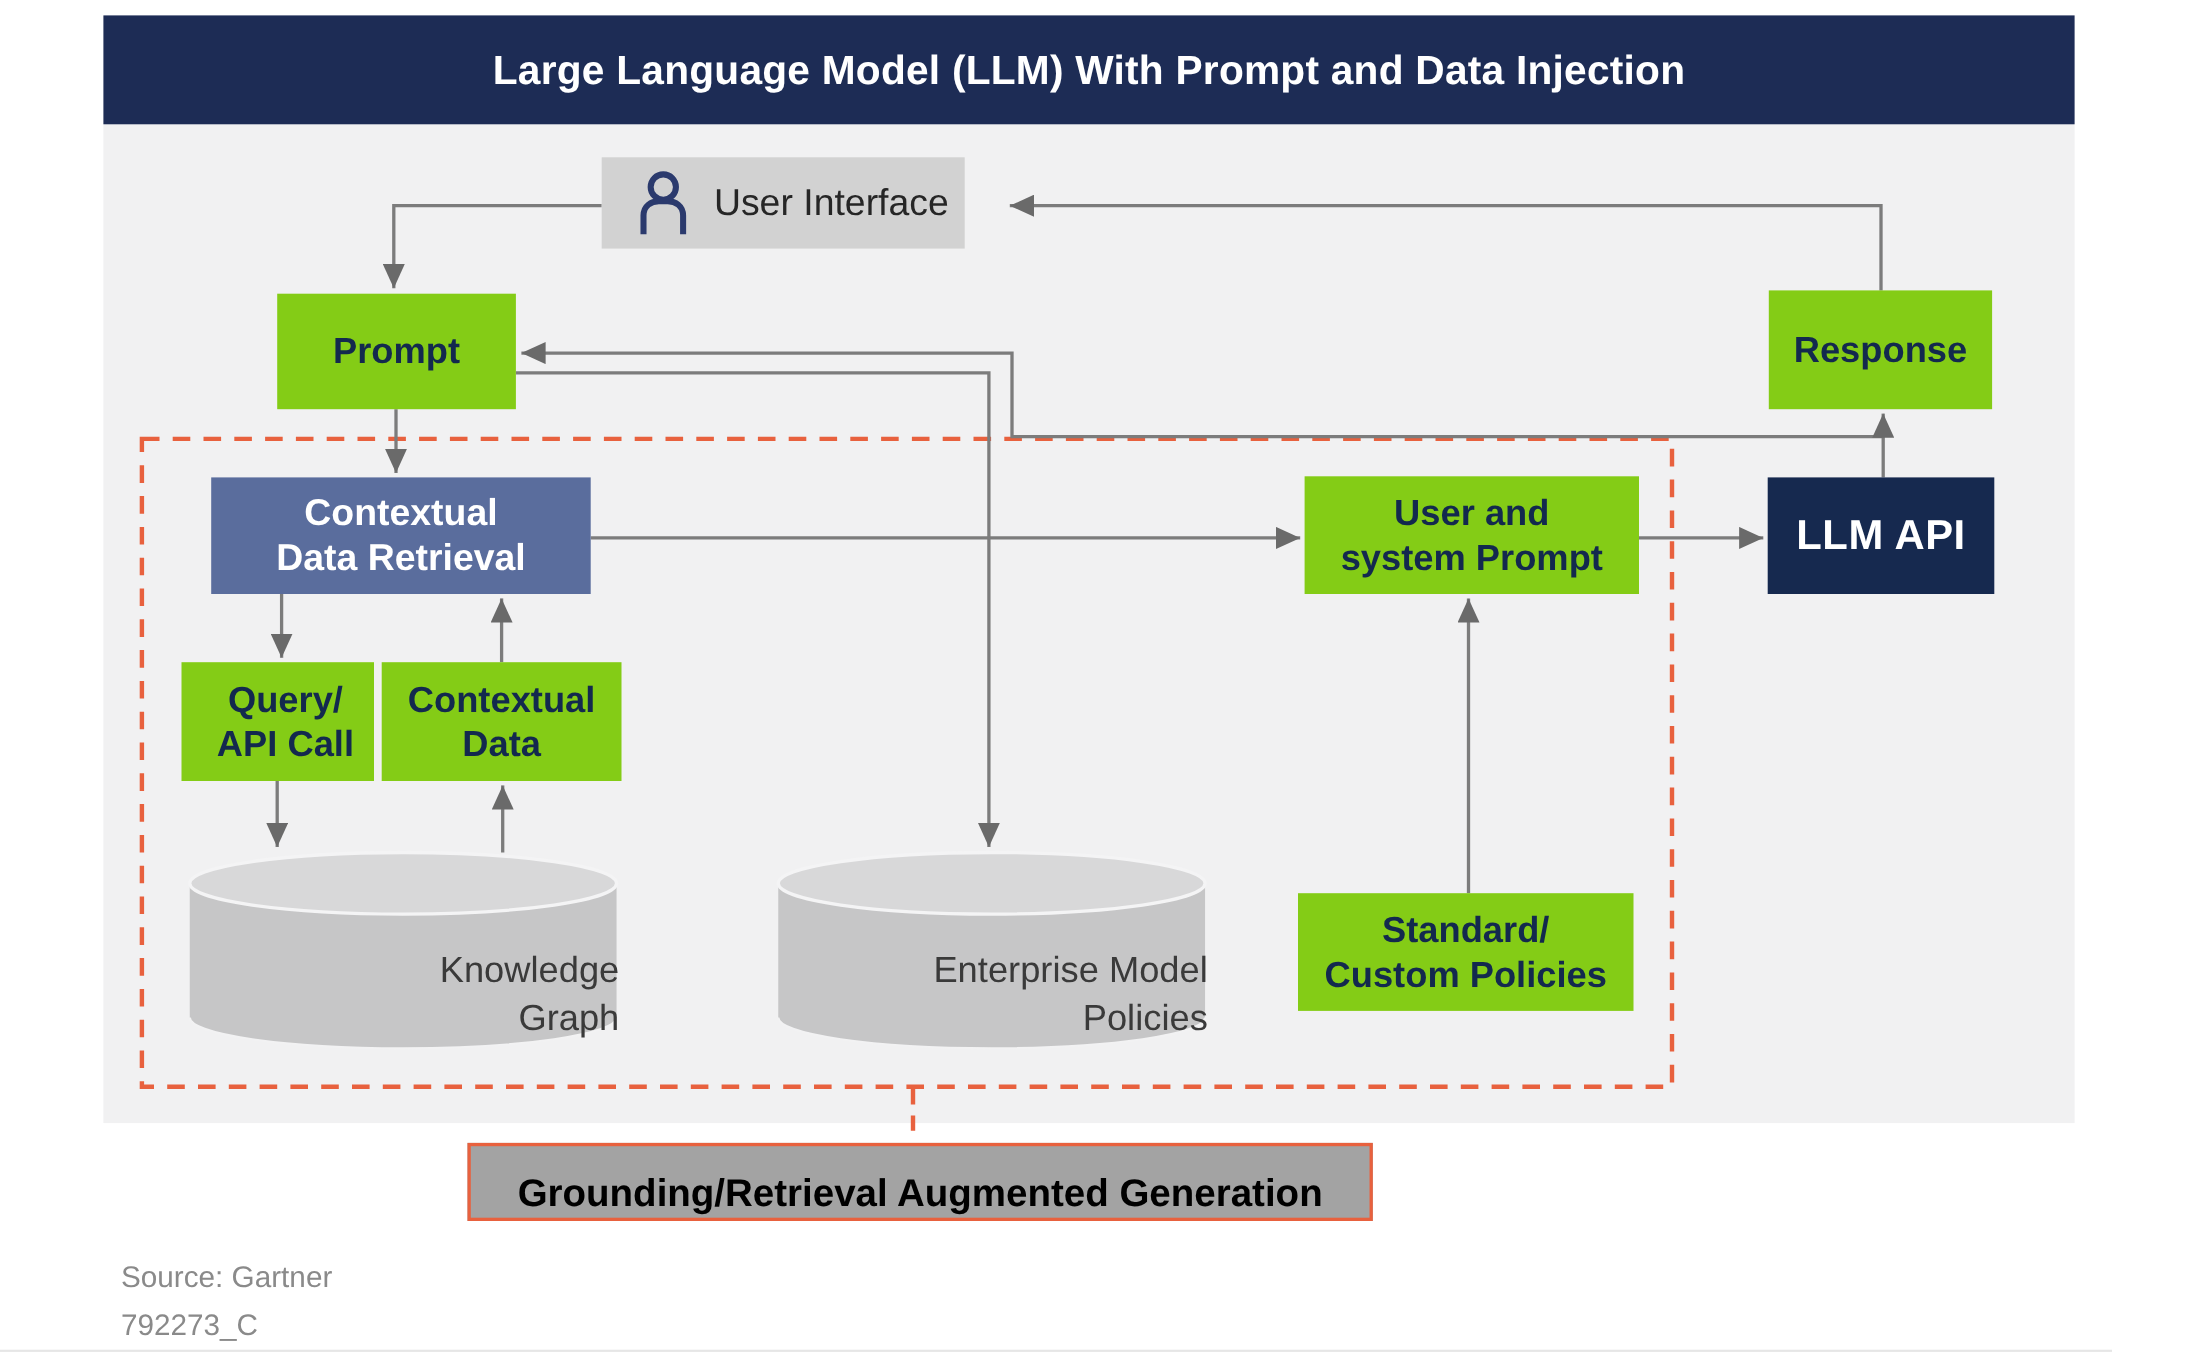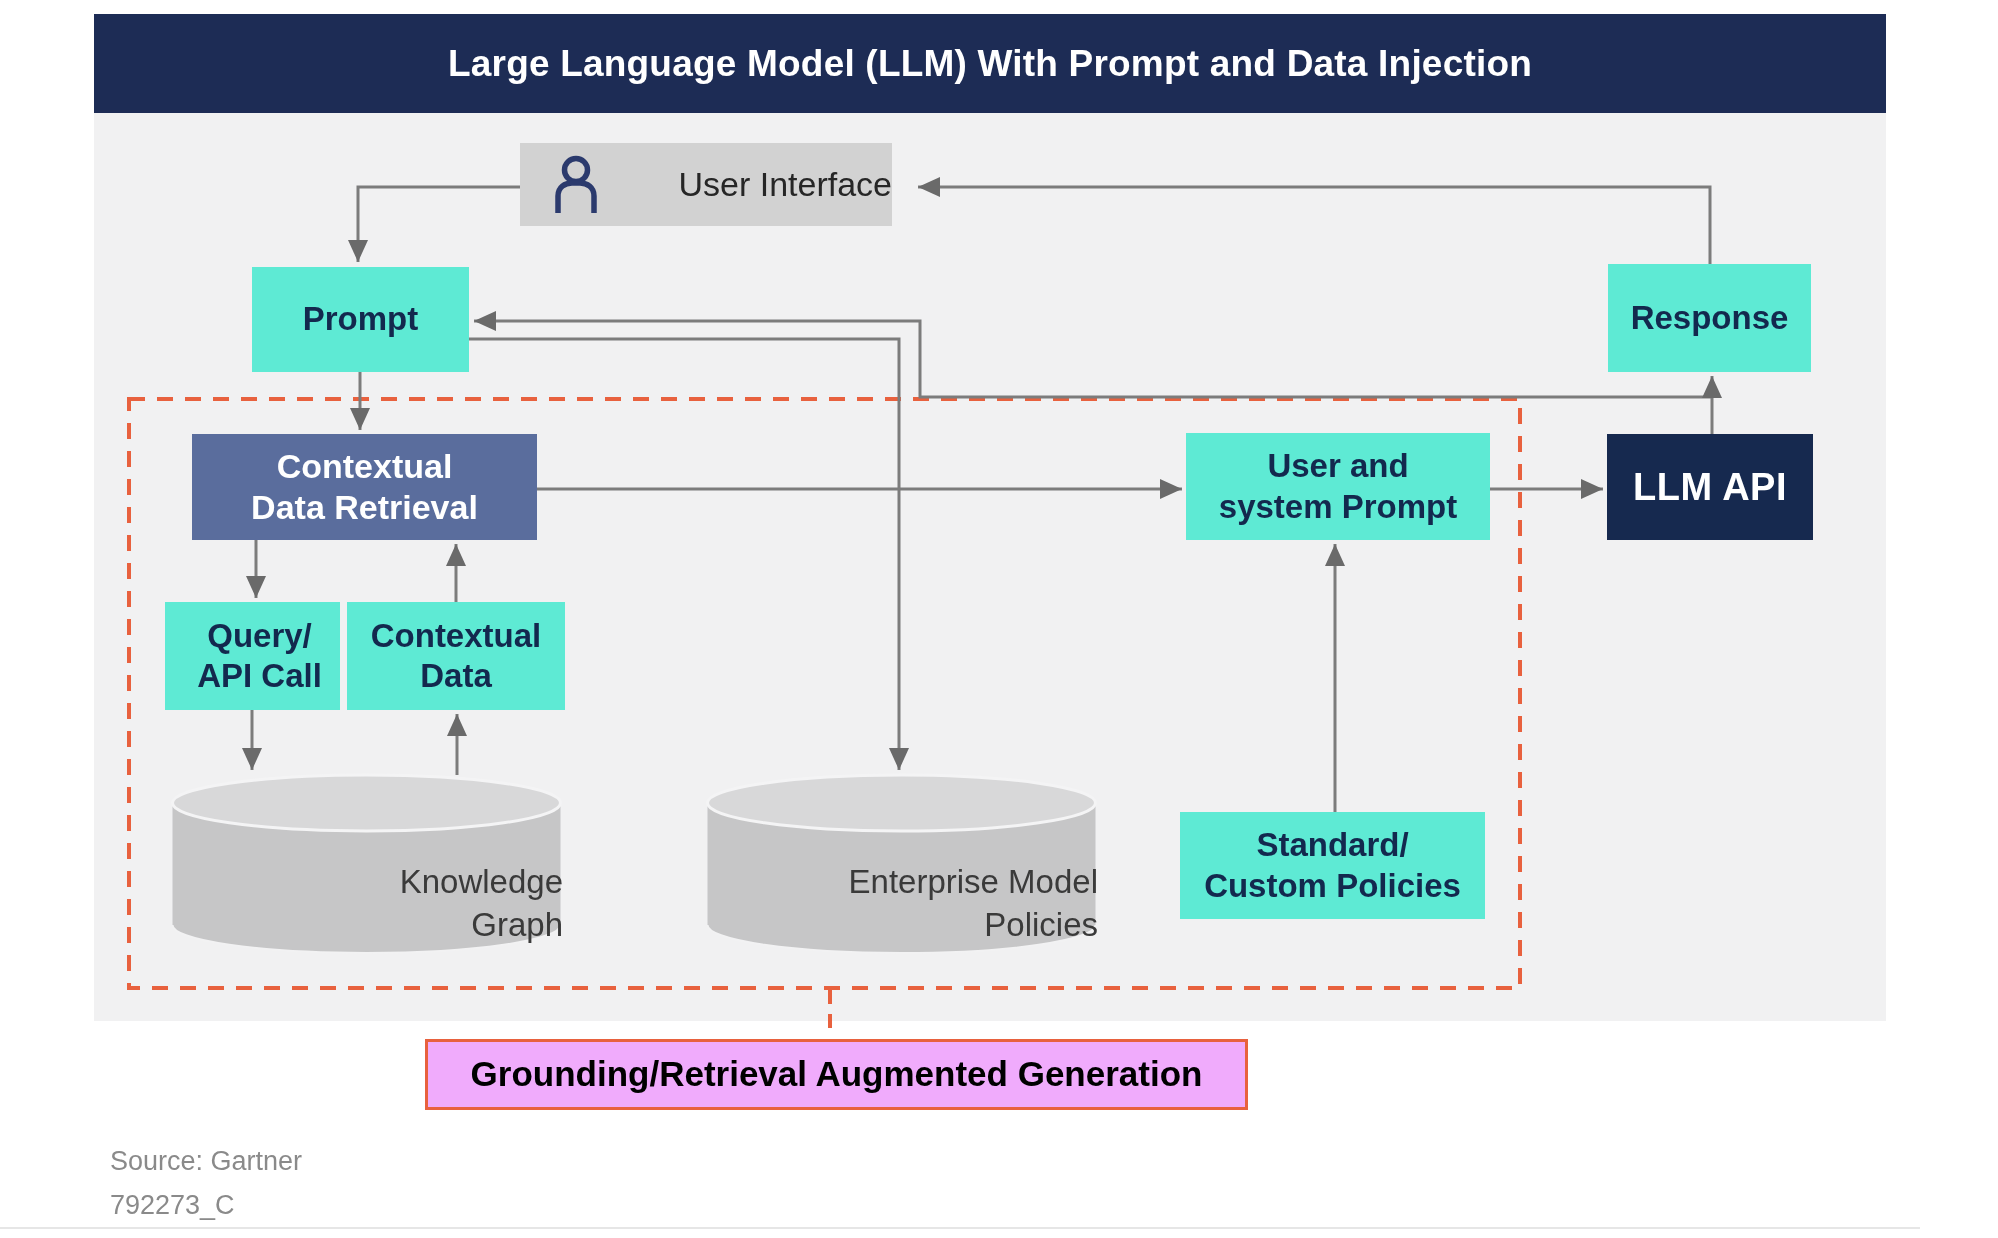--- a/index.html
+++ b/index.html
@@ -17,37 +17,37 @@
   .panel{
     position:absolute;left:94px;top:113px;width:1792px;height:908px;
     background:#f1f1f2;z-index:1;
   }
   .wires{position:absolute;left:0;top:0;width:1998px;height:1238px;z-index:2;pointer-events:none;}
   .node{
     position:absolute;display:flex;align-items:center;justify-content:center;
     text-align:center;z-index:3;box-sizing:border-box;
   }
   .lbl{white-space:pre-line;line-height:1.22;}
-  .blue{background:#5eead4;}
+  .blue{background:#84cc16;}
   .blue .lbl{color:#13294e;font-size:33px;font-weight:bold;}
   .slate{background:#5a6d9d;}
   .slate .lbl{color:#ffffff;font-size:34px;font-weight:bold;}
   .navy{background:#16294f;}
   .navy .lbl{color:#ffffff;font-size:38px;font-weight:bold;letter-spacing:0.5px;}
   .uibox{background:#d2d2d2;justify-content:flex-start;padding-left:30px;gap:20px;}
   .uibox .lbl{color:#262626;font-size:34px;font-weight:normal;}
   .cyl{position:absolute;z-index:3;}
   .cyl .lbl{
     position:absolute;left:0;top:88px;width:100%;text-align:right;
     color:#3a3a3a;font-size:33px;font-weight:normal;line-height:1.3;
   }
   .region-label{
     position:absolute;left:425px;top:1039px;width:823px;height:71px;
-    background:#f0abfc;border:3px solid #e8613e;box-sizing:border-box;
-    display:flex;align-items:center;justify-content:center;z-index:3;
+    background:#a3a3a3;border:3px solid #e8613e;box-sizing:border-box;
+    display:flex;align-items:flex-end;justify-content:center;z-index:3;
   }
   .region-label .lbl{color:#000000;font-size:35px;font-weight:bold;}
   .src{
     position:absolute;left:110px;color:#8a8a8a;font-size:27px;z-index:3;
   }
   .hairline{
     position:absolute;left:0;top:1227px;width:1920px;height:2px;background:#e6e6e6;z-index:1;
   }
 </style>
 </head>
@@ -82,21 +82,21 @@
       <path d="M537,489 H1182" marker-end="url(#ah)"></path>
       <path d="M1490,489 H1603" marker-end="url(#ah)"></path>
       <path d="M256,540 V598" marker-end="url(#ah)"></path>
       <path d="M456,602 V544" marker-end="url(#ah)"></path>
       <path d="M252,710 V770" marker-end="url(#ah)"></path>
       <path d="M457,775 V714" marker-end="url(#ah)"></path>
       <path d="M1335,812 V544" marker-end="url(#ah)"></path>
     </g>
   </svg>
 
-  <div class="node uibox" style="left:520px;top:143px;width:372px;height:83px;justify-content:space-between;">
+  <div class="node uibox" style="left:547px;top:143px;width:330px;height:83px;">
     <svg width="52" height="60" viewBox="0 0 52 60">
       <circle cx="26" cy="15" r="11.5" fill="none" stroke="#2b3a6d" stroke-width="5.5"></circle>
       <path d="M8,58 V41 c0,-9 7,-13 14,-13 h8 c7,0 14,4 14,13 v17" fill="none" stroke="#2b3a6d" stroke-width="5.5"></path>
     </svg>
     <span class="lbl">User Interface</span>
   </div>
 
   <div class="node blue" style="left:252px;top:267px;width:217px;height:105px;">
     <span class="lbl">Prompt</span>
   </div>

